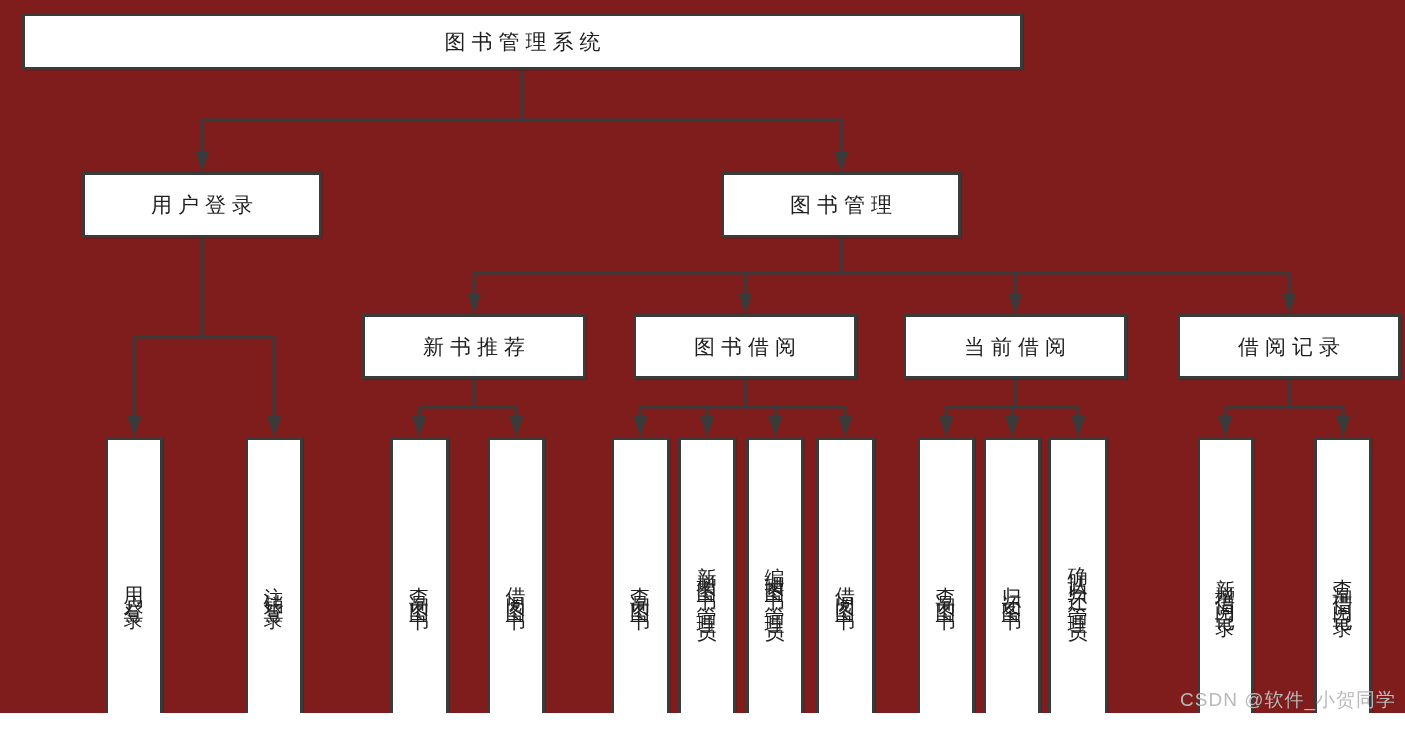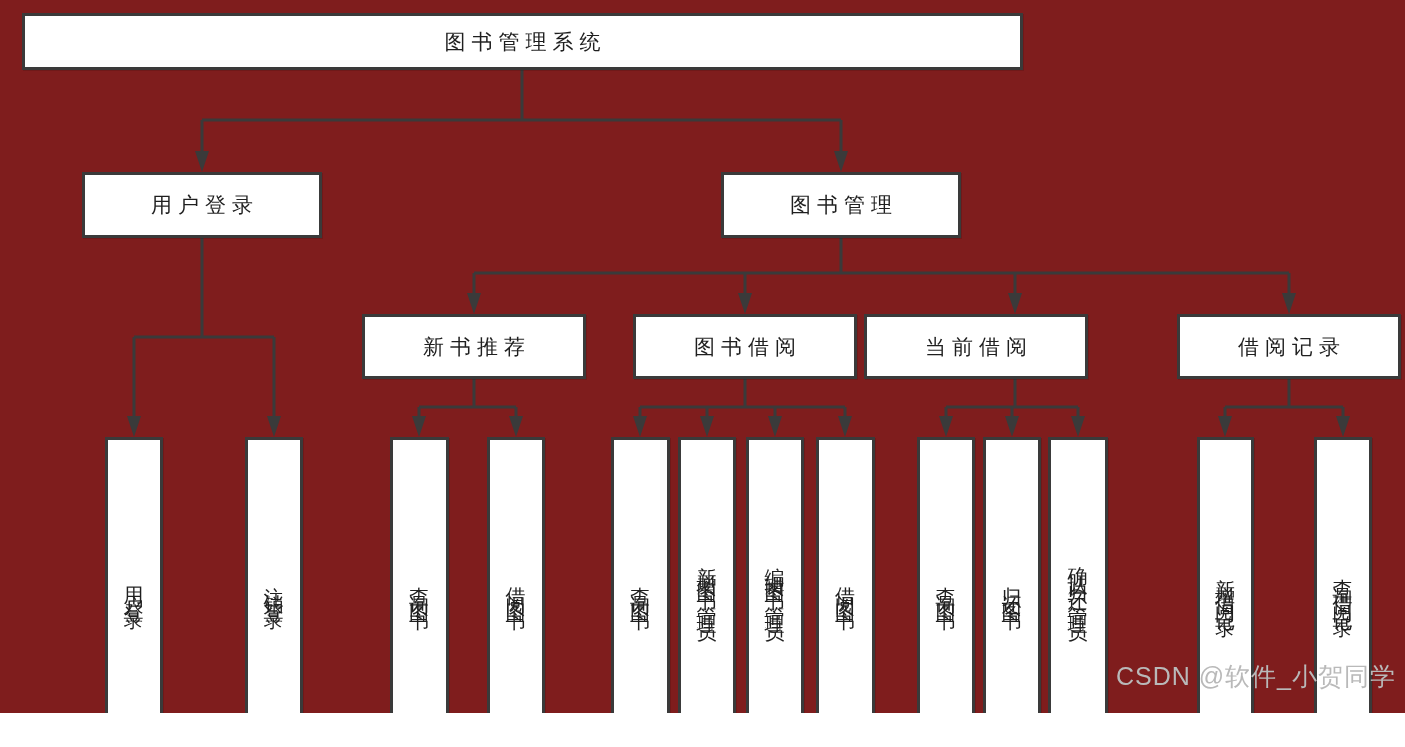--- a/index.html
+++ b/index.html
@@ -44,22 +44,22 @@
     text-orientation: mixed;
     font-size: 20px;
     letter-spacing: 8px;
     line-height: 1;
     max-height: 292px;
     white-space: nowrap;
   }
   .watermark {
     position: absolute;
     right: 9px;
-    bottom: 20px;
-    font-size: 25px;
+    bottom: 0;
+    font-size: 19px;
     color: #b9b9b9;
     letter-spacing: 1px;
     z-index: 3;
     white-space: nowrap;
   }
 </style>
 </head>
 <body>
 
 <div id="stage">
@@ -140,21 +140,21 @@
   <div class="box hbox" style="left:362px; top:314px; width:224px; height:65px;">
     <span class="lbl">新书推荐</span>
   </div>
 
   <div class="box hbox" style="left:721px; top:172px; width:240px; height:66px;">
     <span class="lbl">图书管理</span>
   </div>
   <div class="box hbox" style="left:633px; top:314px; width:224px; height:65px;justify-content:center;">
     <span class="lbl">图书借阅</span>
   </div>
-  <div class="box hbox" style="left:864px; top:314px; width:224px; height:65px;">
+  <div class="box hbox" style="left:903px; top:314px; width:224px; height:65px;">
     <span class="lbl">当前借阅</span>
   </div>
   <div class="box hbox" style="left:1177px; top:314px; width:224px; height:65px;">
     <span class="lbl">借阅记录</span>
   </div>
 
   <div class="box vbox" style="left:105px; top:437px; width:58px; height:300px;">
     <span class="lbl">用户登录</span>
   </div>
   <div class="box vbox" style="left:245px; top:437px; width:58px; height:300px;">

